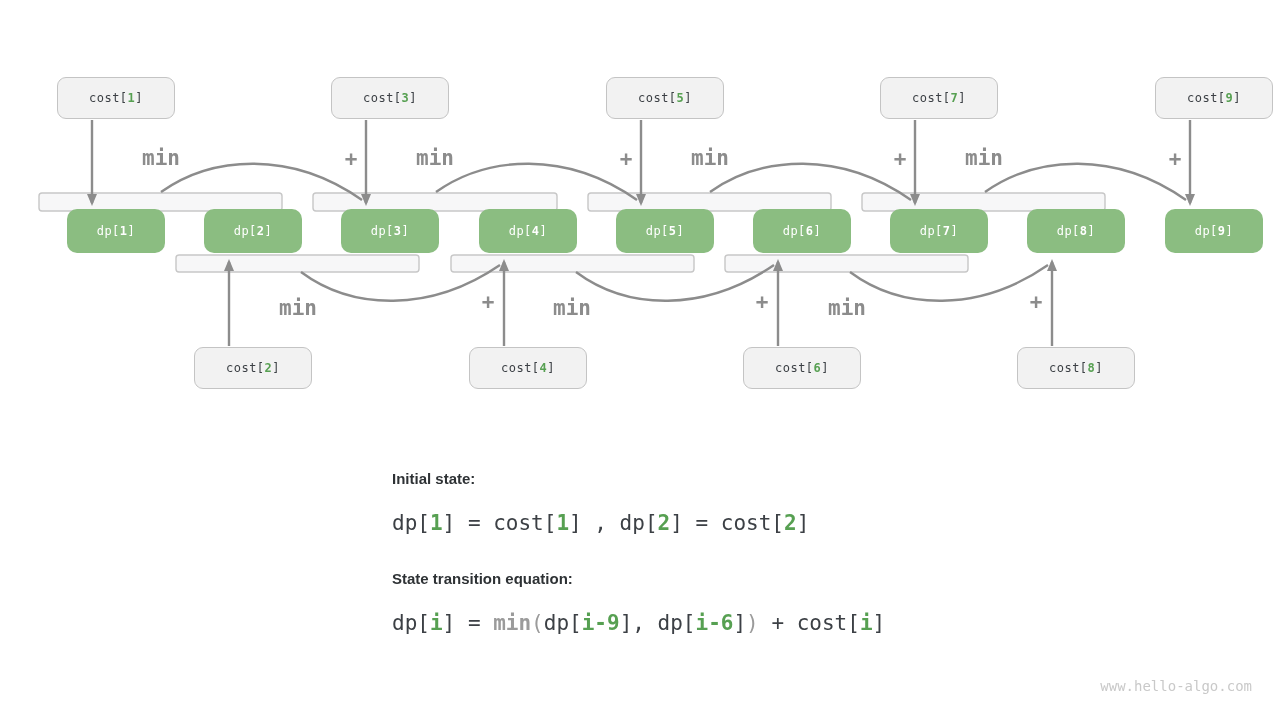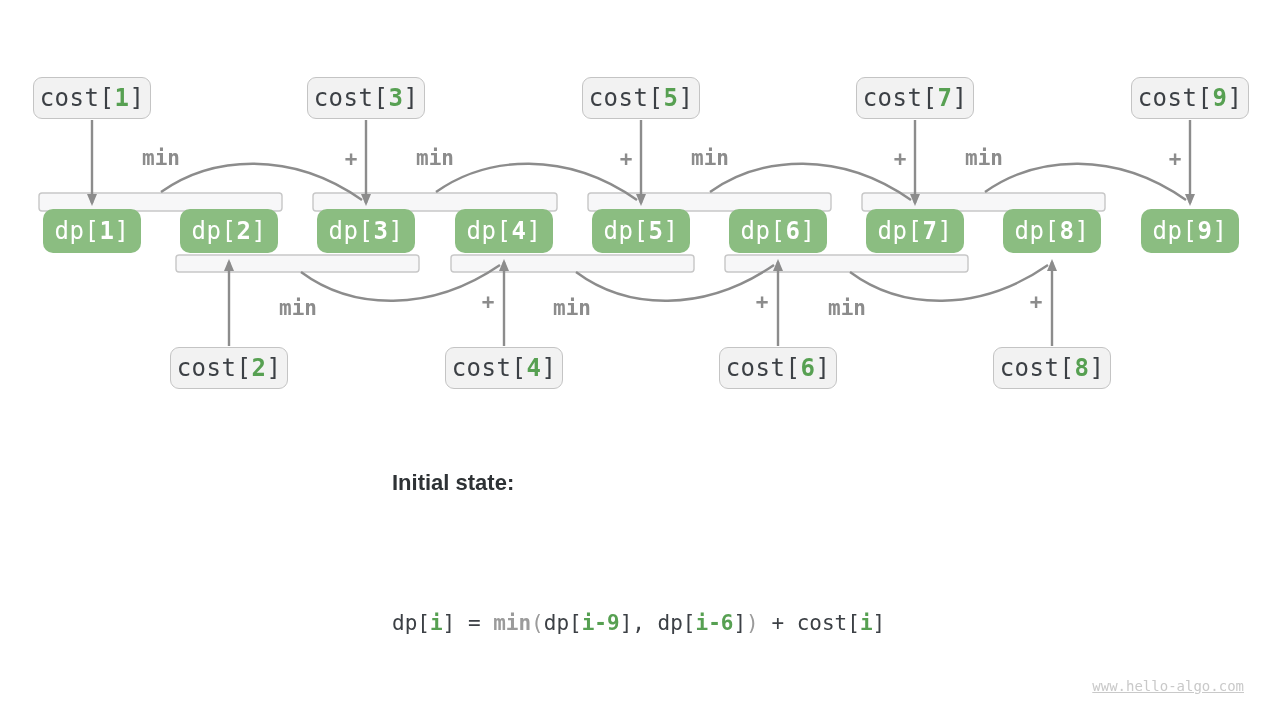--- a/index.html
+++ b/index.html
@@ -4,35 +4,35 @@
 <style>
   html,body{margin:0;padding:0;background:#ffffff;}
   .stage{position:relative;width:1280px;height:720px;background:#ffffff;overflow:hidden;
          font-family:"DejaVu Sans Mono",monospace;}
   svg.layer{position:absolute;left:0;top:0;}
   .bkt{fill:var(--bracket-fill);stroke:var(--bracket-border);stroke-width:1.4;}
   .arrow{fill:none;stroke:var(--arrow);stroke-width:2.4;marker-end:url(#ah);}
   .curve{fill:none;stroke:var(--arrow);stroke-width:2.4;}
   .ahfill{fill:var(--arrow);}
   .box{position:absolute;display:flex;align-items:center;justify-content:center;
-       font-size:24px;letter-spacing:.5px;}
+       font-size:12px;letter-spacing:.5px;margin-left:24px;}
   .dp{width:98px;height:44px;background:var(--dp-fill);color:var(--dp-text);border-radius:10px;}
   .cost{width:118px;height:42px;background:var(--cost-fill);border:1.5px solid var(--cost-border);
         border-radius:9px;color:var(--cost-text);box-sizing:border-box;}
   .bnum{font-weight:bold;}
   .cost .bnum{color:var(--green-text);}
   .op{position:absolute;transform:translateX(-50%);font-weight:bold;font-size:21px;
       line-height:24px;color:var(--op-label);}
   .heading{position:absolute;left:392px;font-family:"Liberation Sans",sans-serif;
-           font-weight:bold;font-size:22px;color:var(--heading-text);}
+           font-weight:bold;font-size:15px;color:var(--heading-text);}
   .codeline{position:absolute;left:392px;font-size:21px;color:var(--code-text);white-space:pre;}
   .c-green{color:var(--green-text);font-weight:bold;}
   .c-gray{color:var(--code-gray);}
   .c-graybold{color:var(--code-gray);font-weight:bold;}
-  .watermark{position:absolute;right:36px;top:678px;font-size:14px;color:var(--watermark-text);text-decoration:underline;}
+  .watermark{position:absolute;right:28px;top:678px;font-size:14px;color:var(--watermark-text);}
 </style>
 </head>
 <body>
 
 <div class="stage">
 
   <svg class="layer" width="1280" height="720" viewBox="0 0 1280 720">
     <defs>
       <marker id="ah" viewBox="0 0 12 10" markerWidth="12" markerHeight="10" refX="9" refY="5" orient="auto" markerUnits="userSpaceOnUse">
         <path class="ahfill" d="M0,0 L12,5 L0,10 Z"></path>
@@ -172,17 +172,19 @@
   <span class="op" style="left:1175px;top:147px">+</span>
 
   <span class="op" style="left:298px;top:296px">min</span>
   <span class="op" style="left:488px;top:290px">+</span>
   <span class="op" style="left:572px;top:296px">min</span>
   <span class="op" style="left:762px;top:290px">+</span>
   <span class="op" style="left:847px;top:296px">min</span>
   <span class="op" style="left:1036px;top:290px">+</span>
 
   <div class="heading" style="top:470px">Initial state:</div>
+  <div class="codeline" style="top:511px"><span>dp[</span><span class="c-green">1</span><span>] = cost[</span><span class="c-green">1</span><span>] , dp[</span><span class="c-green">2</span><span>] = cost[</span><span class="c-green">2</span><span>]</span></div>
 
+  <div class="heading" style="top:570px">State transition equation:</div>
   <div class="codeline" style="top:611px"><span>dp[</span><span class="c-green">i</span><span>] = </span><span class="c-graybold">min</span><span class="c-gray">(</span><span>dp[</span><span class="c-green">i-9</span><span>], dp[</span><span class="c-green">i-6</span><span>]</span><span class="c-gray">)</span><span> + cost[</span><span class="c-green">i</span><span>]</span></div>
 
   <div class="watermark">www.hello-algo.com</div>
 </div>
 
 </body></html>

